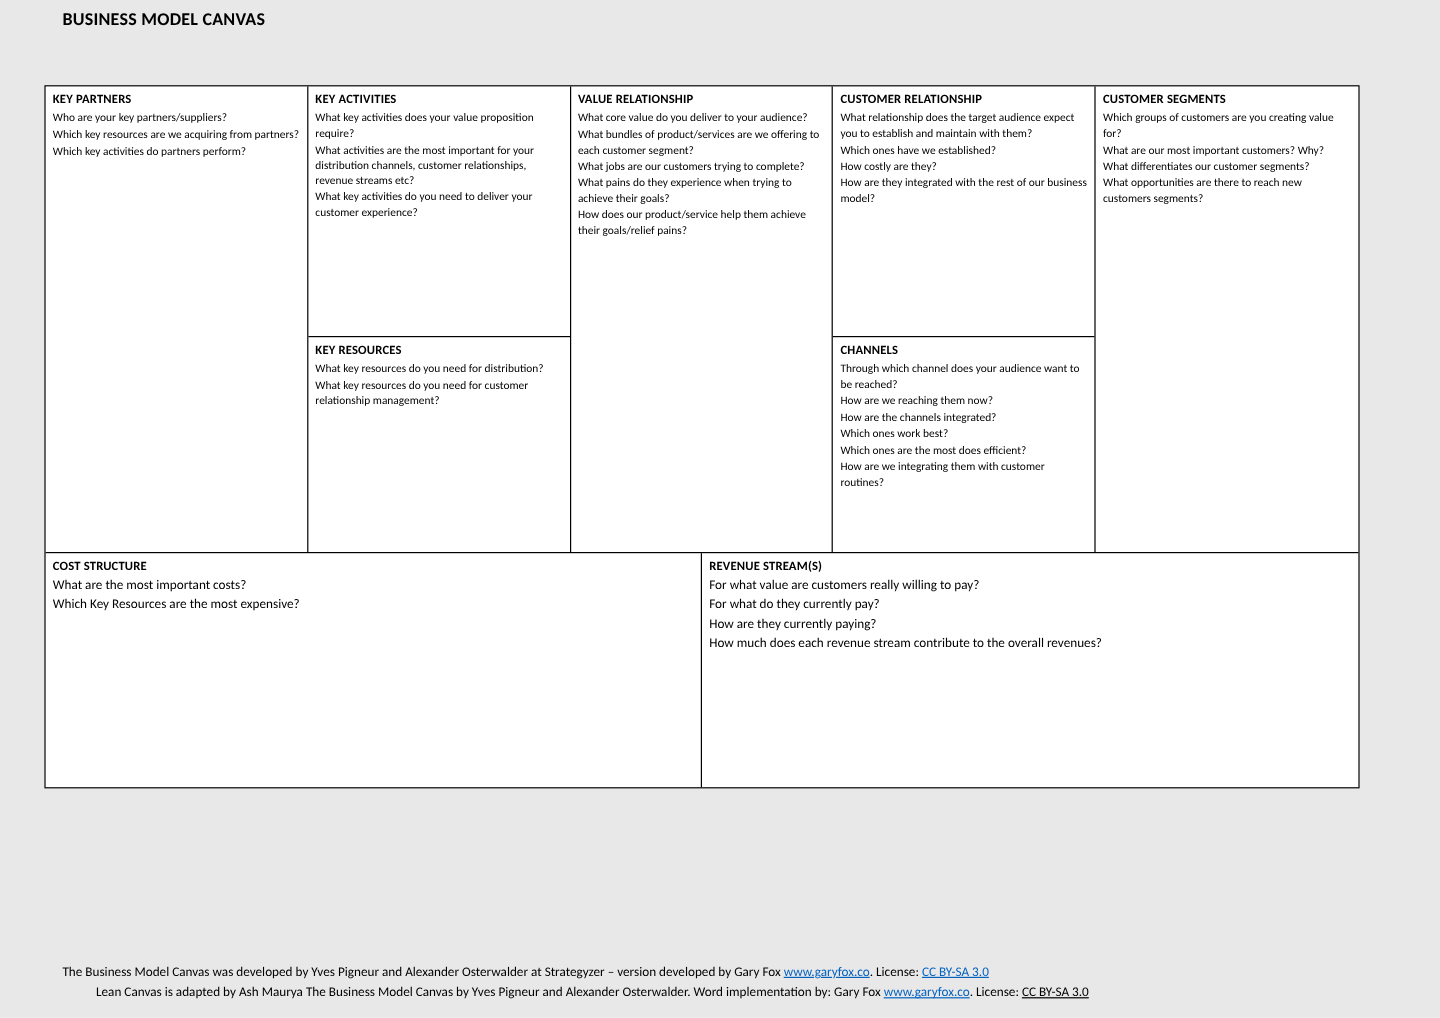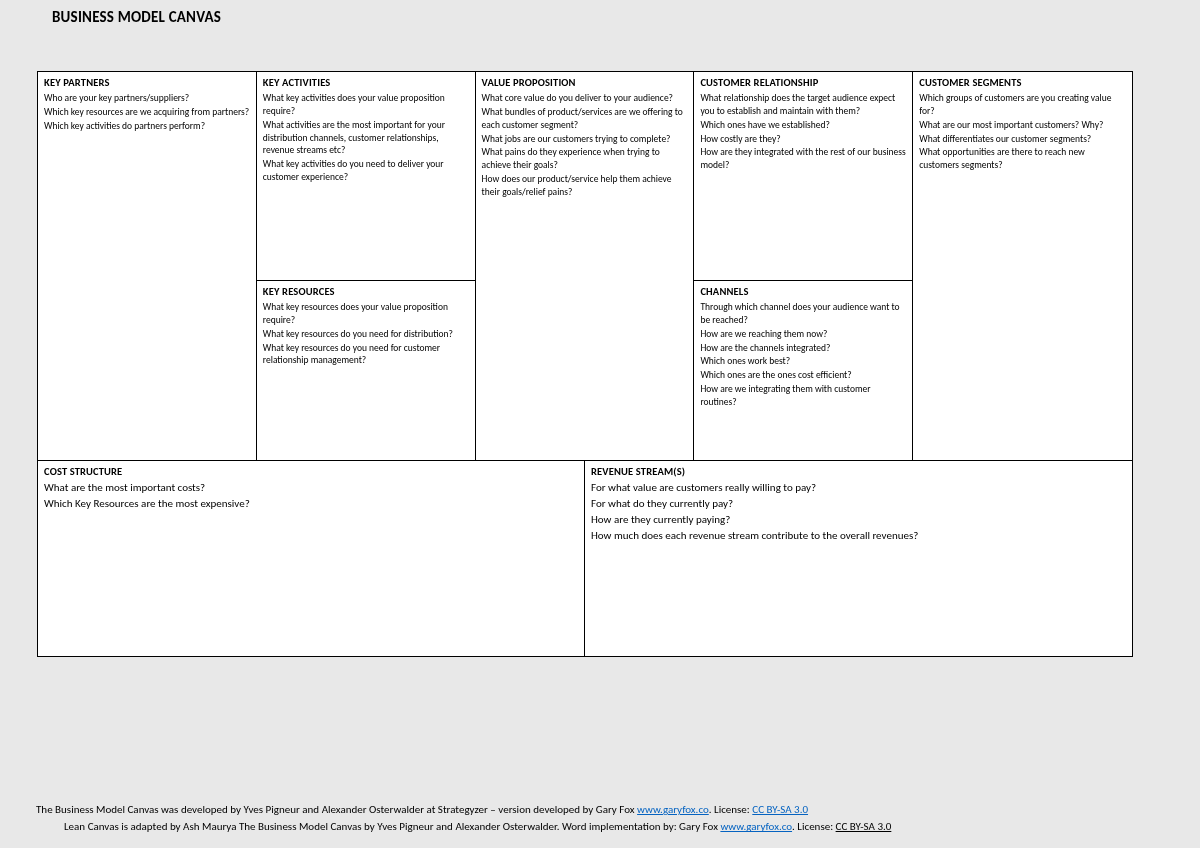--- a/index.html
+++ b/index.html
@@ -80,21 +80,21 @@
       letter-spacing: 0.15px;
       margin-bottom: 2px;
     }
     .lower-cell p {
       font-size: 11px;
       margin-bottom: 1px;
     }
     .footer {
       position: absolute;
       bottom: 12px;
-      left: 36px;
+      left: 52px;
       width: 1096px;
       font-size: 11px;
       color: #000;
       line-height: 1.6;
     }
     .footer .line2 { padding-left: 28px; }
     .footer a { color: #0563c1; text-decoration: underline; }
     .footer .license { color:#000; text-decoration: underline; }
   </style>
 </head>
@@ -117,29 +117,28 @@
 
       <div class="col col-2">
         <div class="cell cell-top">
           <h3>KEY ACTIVITIES</h3>
           <p>What key activities does your value proposition require?</p>
           <p>What activities are the most important for your distribution channels, customer relationships, revenue streams etc?</p>
           <p>What key activities do you need to deliver your customer experience?</p>
         </div>
         <div class="cell cell-bottom">
           <h3>KEY RESOURCES</h3>
-          <p>What key resources does your value proposition require?</p>
           <p>What key resources do you need for distribution?</p>
           <p>What key resources do you need for customer relationship management?</p>
         </div>
       </div>
 
       <div class="col col-3">
         <div class="cell cell-full">
-          <h3>VALUE PROPOSITION</h3>
+          <h3>VALUE RELATIONSHIP</h3>
           <p>What core value do you deliver to your audience?</p>
           <p>What bundles of product/services are we offering to each customer segment?</p>
           <p>What jobs are our customers trying to complete?</p>
           <p>What pains do they experience when trying to achieve their goals?</p>
           <p>How does our product/service help them achieve their goals/relief pains?</p>
         </div>
       </div>
 
       <div class="col col-4">
         <div class="cell cell-top">
@@ -148,21 +147,21 @@
           <p>Which ones have we established?</p>
           <p>How costly are they?</p>
           <p>How are they integrated with the rest of our business model?</p>
         </div>
         <div class="cell cell-bottom">
           <h3>CHANNELS</h3>
           <p>Through which channel does your audience want to be reached?</p>
           <p>How are we reaching them now?</p>
           <p>How are the channels integrated?</p>
           <p>Which ones work best?</p>
-          <p>Which ones are the ones cost efficient?</p>
+          <p>Which ones are the most does efficient?</p>
           <p>How are we integrating them with customer routines?</p>
         </div>
       </div>
 
       <div class="col col-5">
         <div class="cell cell-full">
           <h3>CUSTOMER SEGMENTS</h3>
           <p>Which groups of customers are you creating value for?</p>
           <p>What are our most important customers? Why?</p>
           <p>What differentiates our customer segments?</p>

